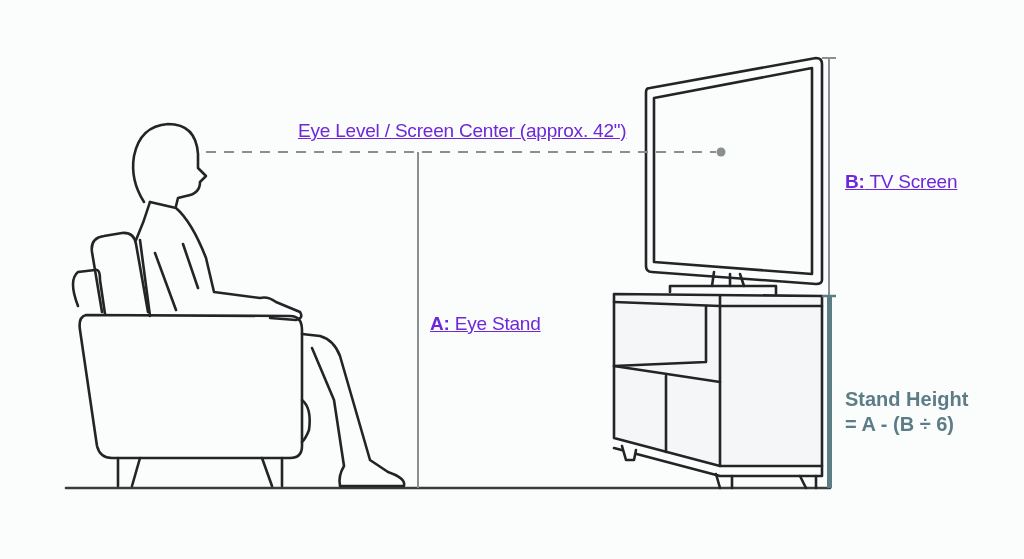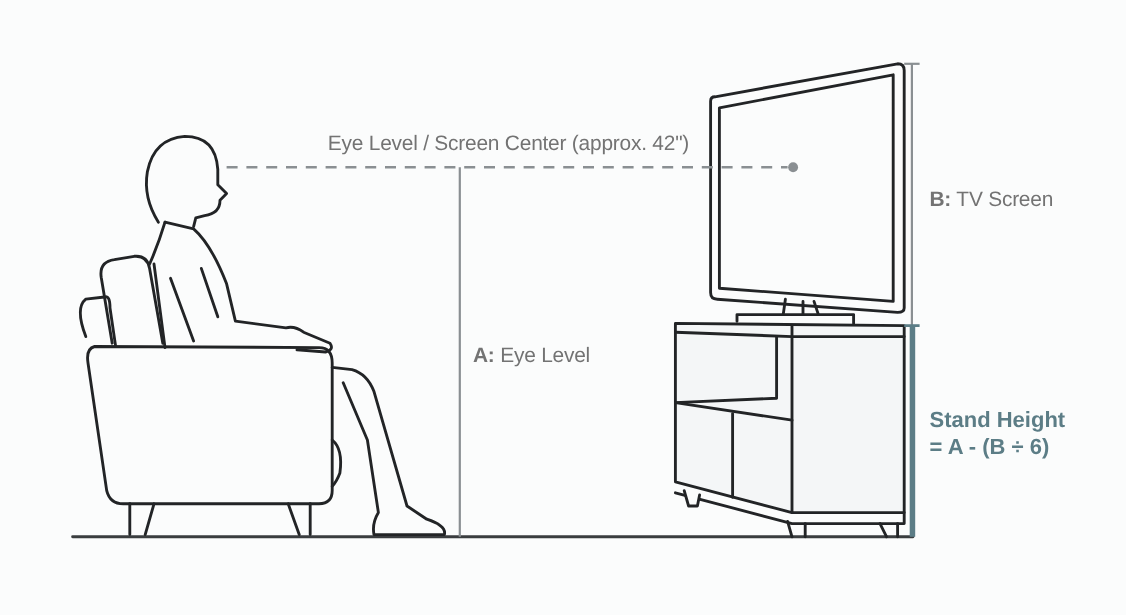--- a/index.html
+++ b/index.html
@@ -1,19 +1,19 @@
 <!DOCTYPE html>
 <html><head>
   <meta charset="utf-8">
   <style>
     html, body { margin: 0; padding: 0; background: #fbfcfc; }
     body { width: 1024px; height: 559px; position: relative; overflow: hidden;
            font-family: "Liberation Sans", "DejaVu Sans", sans-serif; }
     svg.scene { position: absolute; left: 0; top: 0; }
-    .label { position: absolute; color: #737373; font-size: 19px; white-space: nowrap; letter-spacing: -0.2px; }
+    .label { position: absolute; color: #6d28d9; font-size: 19px; white-space: nowrap; letter-spacing: -0.2px; text-decoration: underline; }
     .label b { font-weight: 700; }
     .stand-label { position: absolute; color: #5c7d86; font-size: 20px; font-weight: 700; line-height: 25px; white-space: nowrap; }
   </style>
 </head>
 <body>
 
 <svg class="scene" width="1024" height="559" viewBox="0 0 1024 559">
   <g fill="none" stroke="#222426" stroke-width="2.6" stroke-linejoin="round" stroke-linecap="round">
 
     <line x1="66" y1="488" x2="830" y2="488" stroke="#3a3d3f"></line>
@@ -64,23 +64,23 @@
   <line x1="418" y1="152" x2="418" y2="488" stroke="#8a8f92" stroke-width="2"></line>
   <line x1="829" y1="58" x2="829" y2="296" stroke="#8a8f92" stroke-width="2"></line>
   <line x1="822" y1="58" x2="836" y2="58" stroke="#8a8f92" stroke-width="2"></line>
   <rect x="827" y="296" width="5" height="192" fill="#5c7d86"></rect>
   <line x1="822" y1="296" x2="836" y2="296" stroke="#5c7d86" stroke-width="2.5"></line>
 </svg>
 
 <div class="label" style="left:298px; top:120px;">Eye Level / Screen Center (approx. 42")</div>
 
 <div class="label" style="left:430px; top:313px;">
-  <b>A:</b><span> Eye Level</span>
+  <b>A:</b><span> Eye Stand</span>
 </div>
 
 <div class="label" style="left:845px; top:171px;">
   <b>B:</b><span> TV Screen</span>
 </div>
 
-<div class="stand-label" style="left:845px; top:370px;">
+<div class="stand-label" style="left:845px; top:387px;">
   <div>Stand Height</div>
   <div>= A - (B ÷ 6)</div>
 </div>
 
 </body></html>

